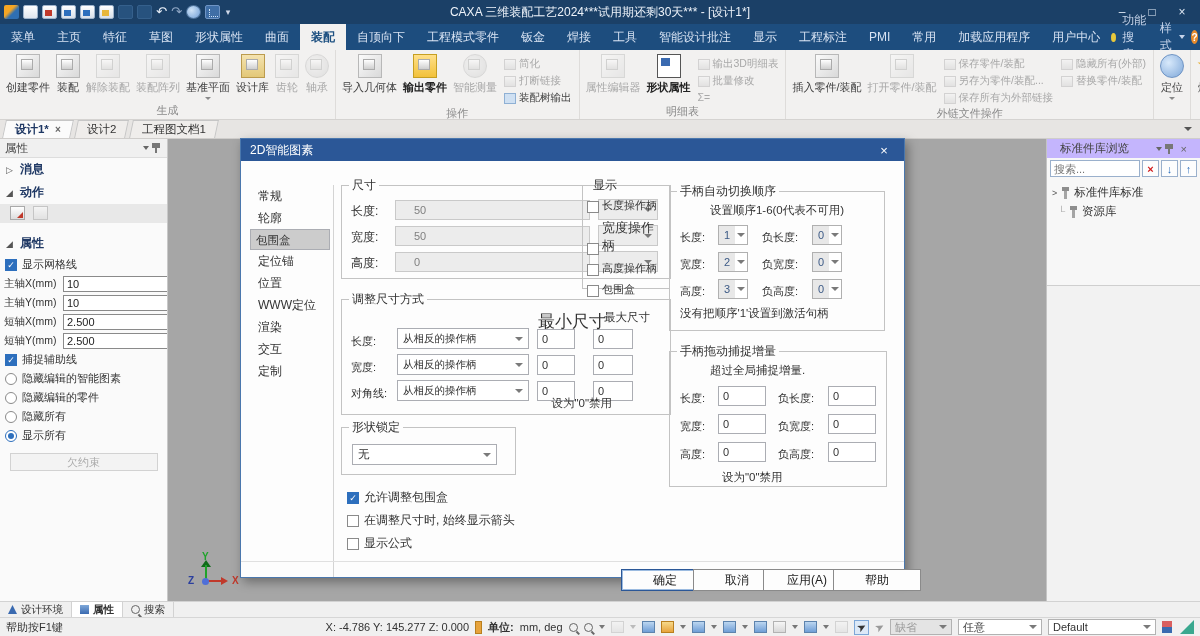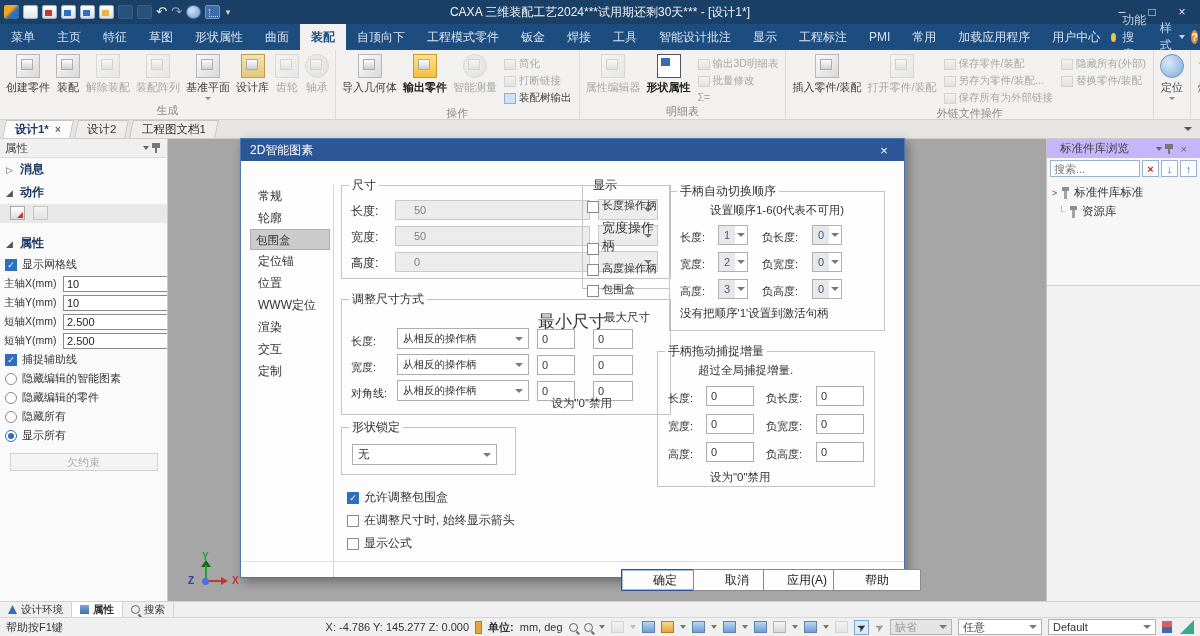--- a/index.html
+++ b/index.html
@@ -658,21 +658,21 @@
           </div>
           <span class="flabel" style="margin-left:14px;width:50px;font-size:11px">负高度:</span>
           <div class="spin">
             <span class="v">0</span>
             <span class="scar"></span>
           </div>
         </div>
       <div class="hint" style="margin:4px 10px">没有把顺序'1'设置到激活句柄</div>
     </fieldset>
 
-    <fieldset style="left:416px;top:182px;width:216px;height:144px">
+    <fieldset style="left:428px;top:182px;width:216px;height:144px">
       <legend>手柄拖动捕捉增量</legend>
       <div class="hint" style="margin:3px 0 0 40px">超过全局捕捉增量.</div>
       <div class="frow" style="margin:8px 10px">
           <span class="flabel" style="width:38px;font-size:11px">长度:</span>
           <input class="inp" style="width: 48px;" value="0">
           <span class="flabel" style="margin-left:12px;width:50px;font-size:11px">负长度:</span>
           <input class="inp" style="width: 48px;" value="0">
         </div>
       <div class="frow" style="margin:8px 10px">
           <span class="flabel" style="width:38px;font-size:11px">宽度:</span>

